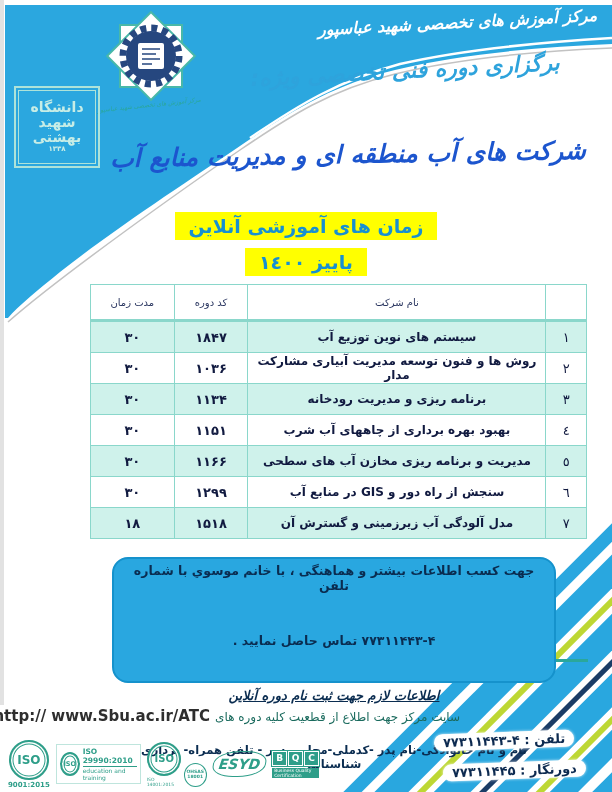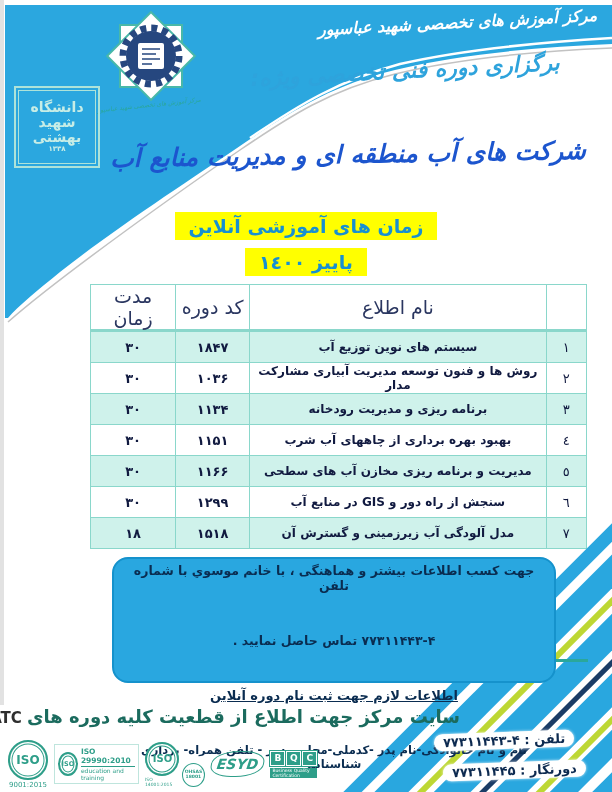--- a/index.html
+++ b/index.html
@@ -29,58 +29,58 @@
               white-space:nowrap;transform:rotate(-1deg);}
   .hl-row{left:0;top:0;width:612px;text-align:center;}
   .hl{display:inline-block;background:#ffff00;color:#1790d2;font-weight:bold;
       font-size:19px;padding:3px 14px;direction:rtl;}
   
   .course-table{left:90px;top:284px;width:497px;border-collapse:collapse;direction:rtl;
                 font-size:13px;color:#111a40;}
   .course-table th,.course-table td{border:1px solid #8ad7cb;text-align:center;
                 padding:0 4px;}
   .course-table thead th{height:34px;font-weight:normal;color:#2a3660;
-                border-bottom:3px solid #8ad7cb;background:#ffffff;font-size:19px;}
+                border-bottom:3px solid #8ad7cb;background:#ffffff;font-size:10px;}
   .course-table tbody td{height:30px;font-weight:bold;}
   .course-table tbody tr:nth-child(odd){background:#cff2eb;}
   .course-table tbody tr:nth-child(even){background:#ffffff;}
   .c-no{width:34px;font-weight:normal !important;}
   .c-name{width:312px;font-size:12px;}
   .c-code{width:68px;}
   .c-dur{width:80px;}
   
   .info-box{left:112px;top:557px;width:444px;height:126px;background:#29a7e0;
             border:2px solid #1592cc;border-radius:16px;display:flex;
             flex-direction:column;justify-content:space-evenly;align-items:center;
             color:#0a2c50;font-weight:bold;direction:rtl;text-align:center;
             padding:4px 10px;box-sizing:border-box;z-index:4;gap:40px;}
   .info-l1,.info-l2{font-size:12.5px;}
-  .info-l3{font-size:13px;text-decoration:underline;}
+  .info-l3{font-size:13px;text-decoration:underline;font-style:italic;}
   .info-l4{font-size:11.5px;}
   .teal-dash{left:556px;top:659px;width:32px;height:3px;background:#2aa79b;z-index:5;}
   
   .stripes-svg{right:0;bottom:0;z-index:1;}
   .ribbon{z-index:6;background:#ffffff;border-radius:12px;padding:1px 9px;
           color:#0d2a50;font-weight:bold;font-size:13px;direction:rtl;
           white-space:nowrap;box-shadow:0 0 3px rgba(255,255,255,.9);}
   .ribbon.tel{right:38px;top:732px;transform:rotate(-2deg);}
   .ribbon.fax{right:26px;top:762px;transform:rotate(-2deg);}
   
   .site-line{left:25px;top:706px;width:435px;direction:rtl;text-align:center;
              white-space:nowrap;z-index:4;}
-  .site-fa{color:#1b6b5e;font-size:18px;font-weight:bold;}
+  .site-fa{color:#1b6b5e;font-size:12px;font-weight:normal;}
   .site-url{color:#2e2e2e;font-size:15px;font-weight:bold;}
   .certs{left:8px;top:738px;width:280px;height:52px;display:flex;align-items:center;
          gap:6px;z-index:4;color:#2e9e89;}
   .cert{display:flex;flex-direction:column;align-items:center;justify-content:center;}
   .iso-circle{border:2px solid #2e9e89;border-radius:50%;display:flex;align-items:center;
               justify-content:center;font-weight:bold;box-shadow:inset 0 0 0 1.5px #ffffff,
               inset 0 0 0 2.5px #2e9e89;}
   .c1 .iso-circle{width:36px;height:36px;font-size:12px;}
-  .c1-sub{font-size:7px;font-weight:normal;margin-top:1px;}
+  .c1-sub{font-size:7px;font-weight:bold;margin-top:1px;}
   .c2{flex-direction:row;gap:3px;border:1px solid #bfe5dd;padding:2px 3px;}
   .c2 .iso-circle{width:20px;height:20px;font-size:6.5px;}
   .c2-col{display:flex;flex-direction:column;align-items:flex-end;}
   .c2-title{font-size:7.5px;font-weight:bold;}
   .c2-sub{font-size:6px;border-top:1px solid #2e9e89;margin-top:1px;}
   .c3{flex-direction:row;gap:2px;align-items:flex-end;}
   .c3 .iso-circle{width:30px;height:30px;font-size:10px;}
   .c3-col{display:flex;flex-direction:column;align-items:center;}
   .c3-badge{border:1px solid #2e9e89;border-radius:50%;width:22px;height:22px;
             display:flex;flex-direction:column;align-items:center;justify-content:center;
@@ -138,21 +138,21 @@
     <span class="hl">زمان های آموزشی آنلاین</span>
   </div>
   <div class="abs hl-row" style="top:248px;">
     <span class="hl">پاییز ١٤٠٠</span>
   </div>
 
   <table class="abs course-table">
     <thead>
       <tr>
         <th class="c-no"></th>
-        <th class="c-name">نام اطلاع</th>
+        <th class="c-name">نام شرکت</th>
         <th class="c-code">کد دوره</th>
         <th class="c-dur">مدت زمان</th>
       </tr>
     </thead>
     <tbody>
       <tr>
         <td class="c-no">١</td>
         <td class="c-name">سیستم های نوین توزیع آب</td>
         <td class="c-code">۱۸۴۷</td>
         <td class="c-dur">۳۰</td>

